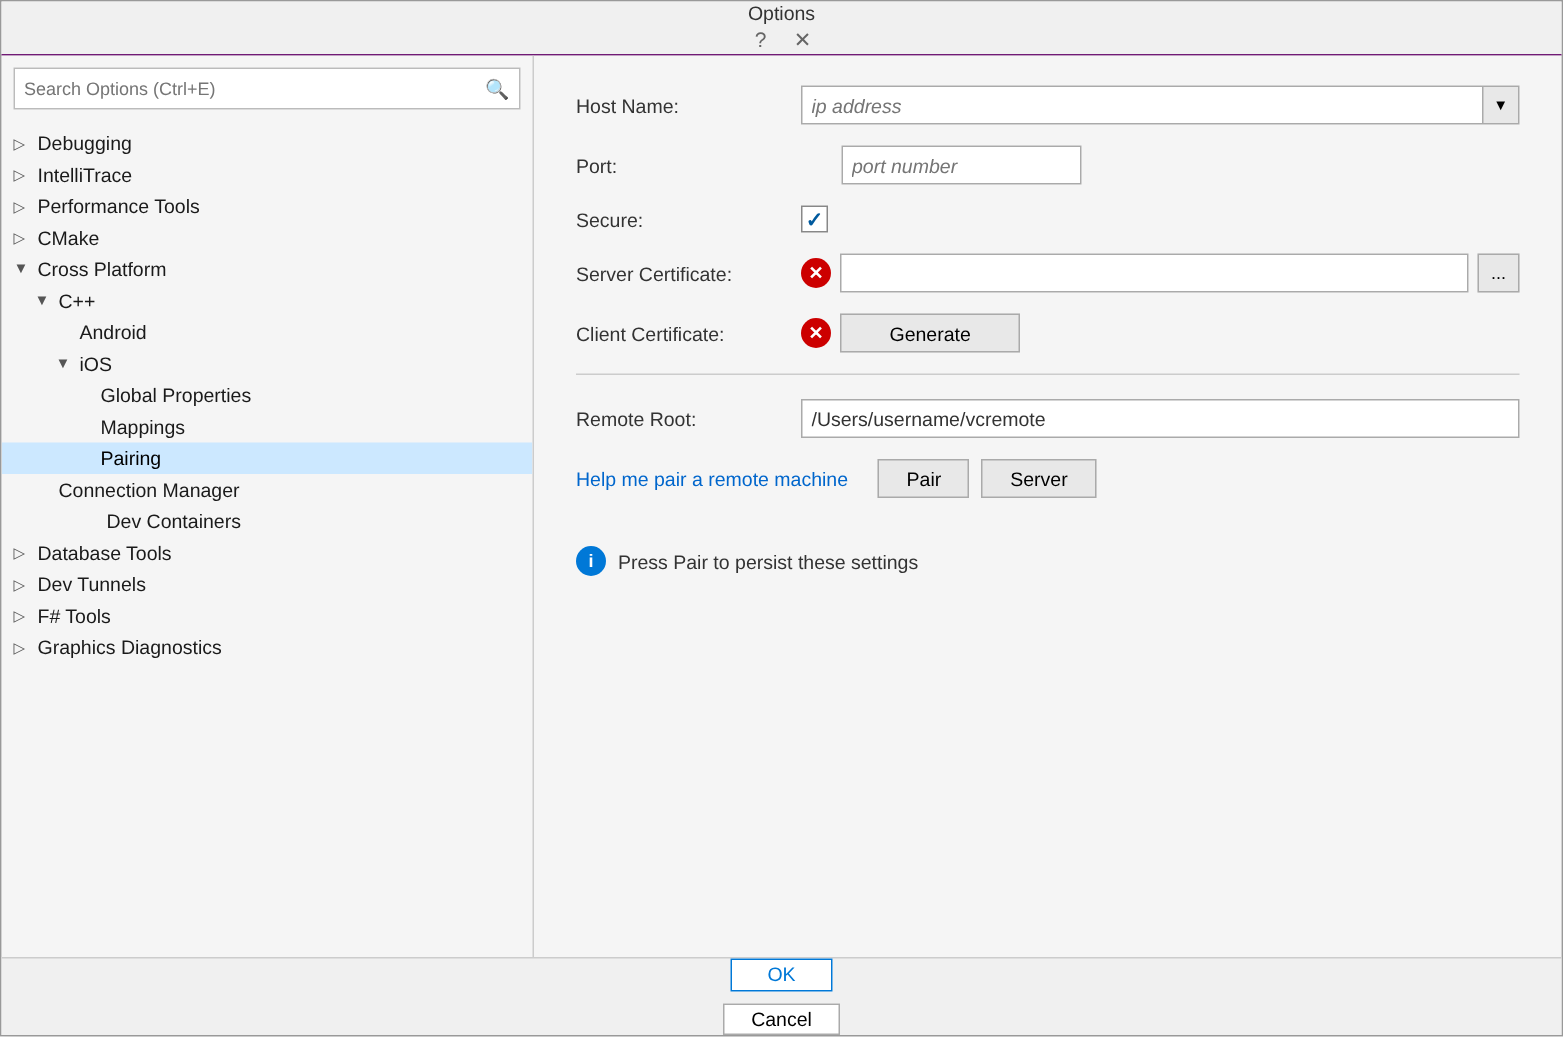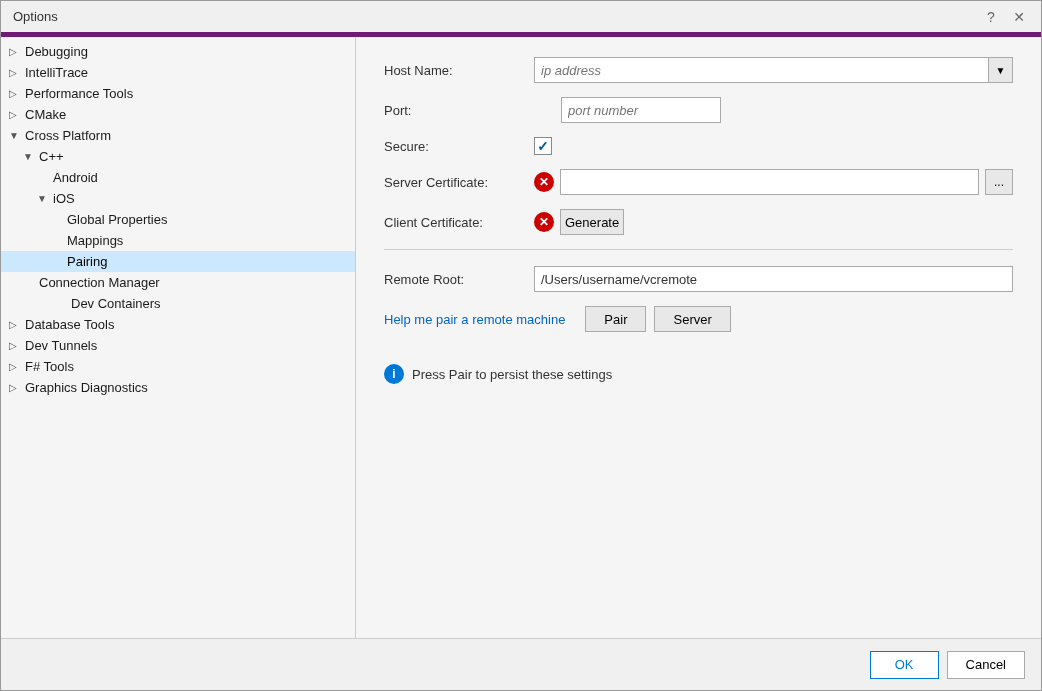--- a/index.html
+++ b/index.html
@@ -22,22 +22,23 @@
       display: flex;
       flex-direction: column;
       box-shadow: 2px 2px 10px rgba(0,0,0,0.3);
     }
     .title-bar {
       background: #f0f0f0;
       height: 36px;
       display: flex;
       align-items: center;
       padding: 0 12px;
-      border-bottom: 5px solid #701a75;
-      flex-shrink: 0;
+      border-bottom: 1px solid #701a75;
+      flex-shrink: 0;
+      flex-direction: column;
     }
     .title-bar-title {
       flex: 1;
       font-size: 13px;
       color: #333;
     }
     .title-bar-buttons {
       display: flex;
       align-items: center;
       gap: 8px;
@@ -220,21 +221,21 @@
     .browse-btn {
       height: 26px;
       padding: 0 8px;
       border: 1px solid #aaa;
       background: #e8e8e8;
       cursor: pointer;
       font-size: 12px;
     }
     .generate-btn {
       height: 26px;
-      padding: 0 4px;
+      padding: 0 32px;
       border: 1px solid #aaa;
       background: #e8e8e8;
       cursor: pointer;
       font-size: 13px;
     }
     .divider {
       border: none;
       border-top: 1px solid #ccc;
       margin: 10px 0 16px 0;
     }
@@ -299,20 +300,21 @@
     .bottom-bar {
       height: 52px;
       border-top: 1px solid #ccc;
       display: flex;
       align-items: center;
       justify-content: flex-end;
       padding: 0 16px;
       gap: 8px;
       background: #f0f0f0;
       flex-shrink: 0;
+      flex-direction: column;
     }
     .ok-btn {
       height: 28px;
       padding: 0 24px;
       border: 1px solid #0078d7;
       background: #fff;
       cursor: pointer;
       font-size: 13px;
       color: #0078d7;
     }
@@ -338,20 +340,24 @@
     <span class="title-bar-title">Options</span>
     <div class="title-bar-buttons">
       <button class="title-btn">?</button>
       <button class="title-btn">✕</button>
     </div>
   </div>
 
   <div class="content">
 
     <div class="left-panel">
+      <div class="search-bar">
+        <input class="search-input" type="text" placeholder="Search Options (Ctrl+E)" style="">
+        <span class="search-icon">🔍</span>
+      </div>
       <div class="tree" id="tree-container">
       <div class="tree-item" style="padding-left: 8px;">
             <span class="arrow">▷</span>
             <span class="label">Debugging</span>
           </div>
           <div class="tree-item" style="padding-left: 8px;">
             <span class="arrow">▷</span>
             <span class="label">IntelliTrace</span>
           </div>
           <div class="tree-item" style="padding-left: 8px;">

